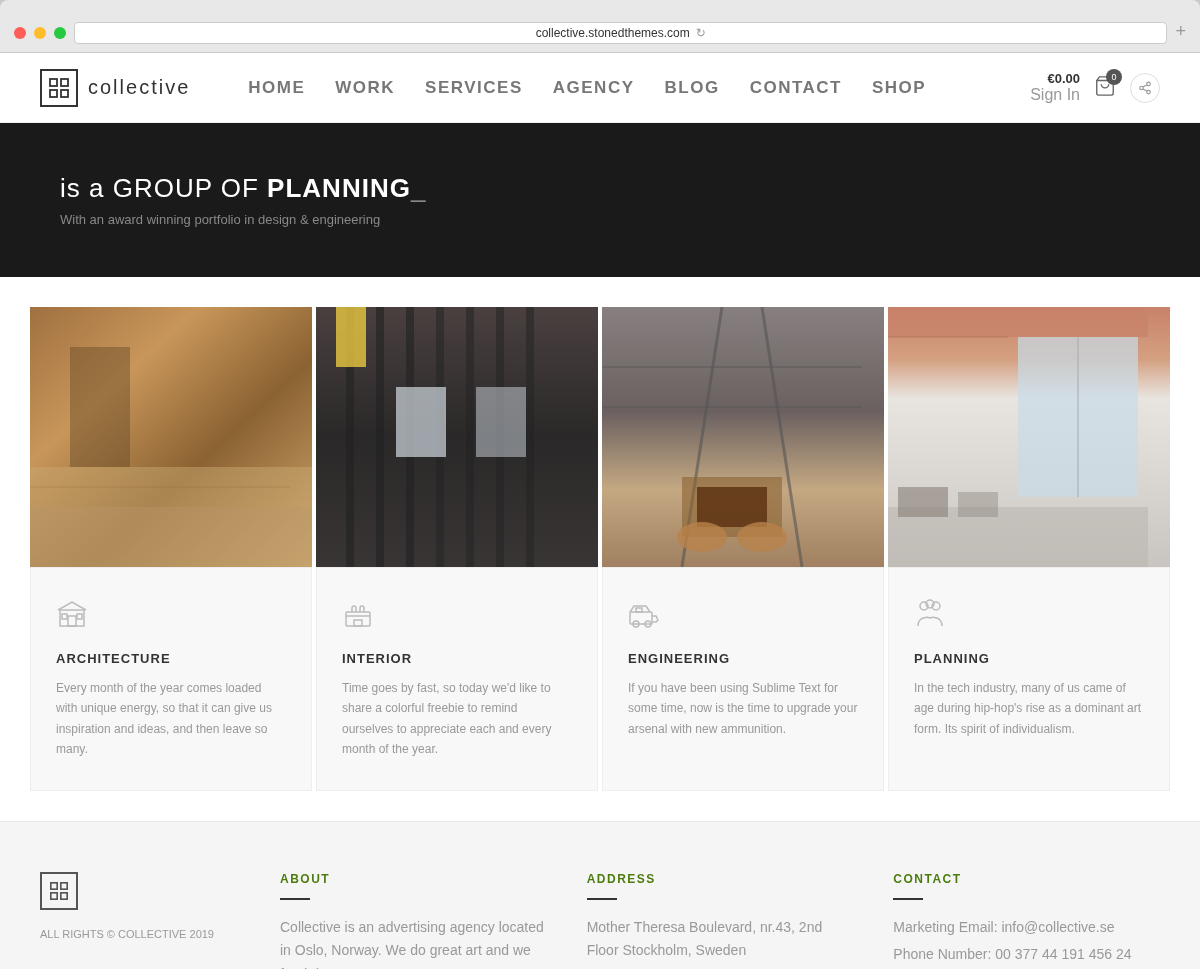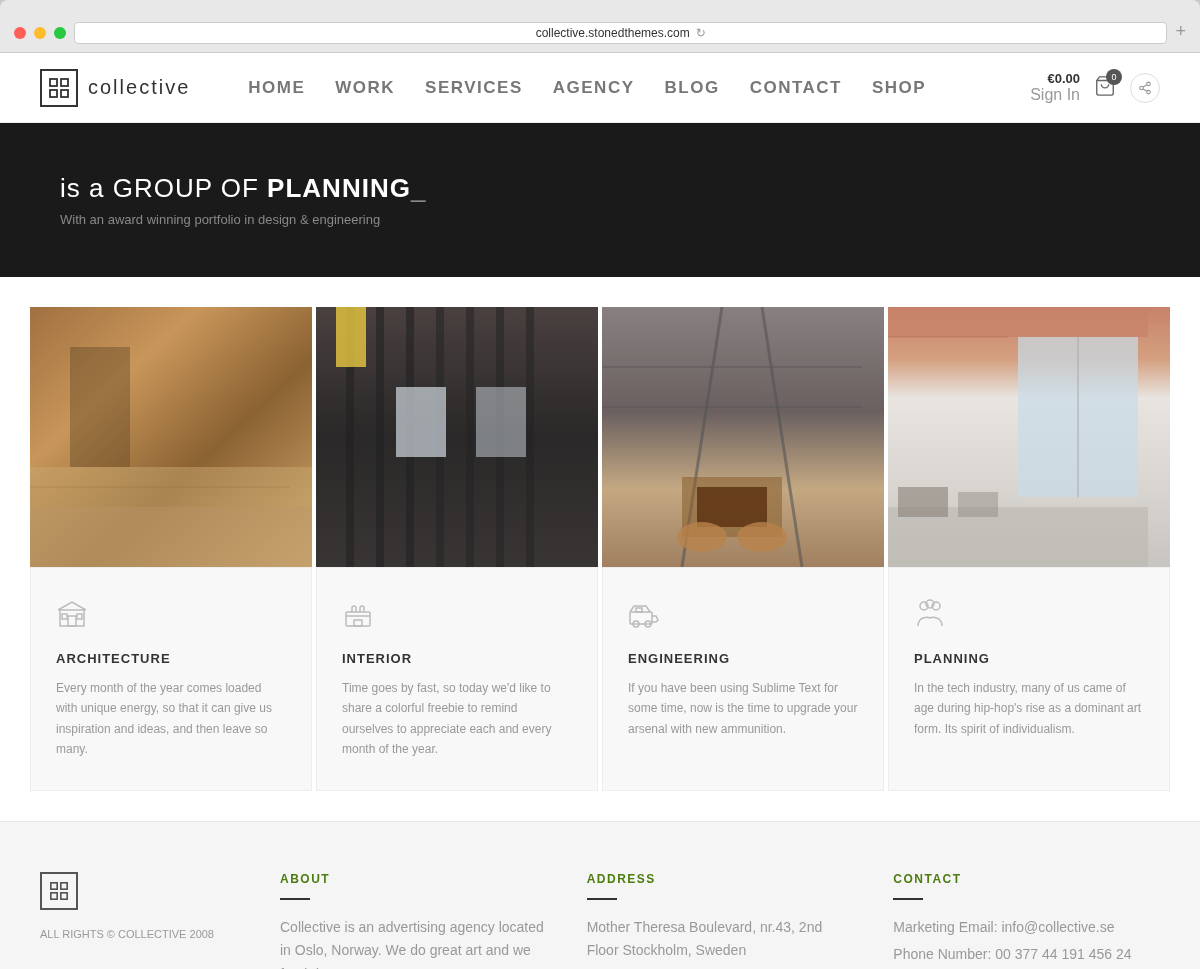--- a/index.html
+++ b/index.html
@@ -417,21 +417,21 @@
     <div class="footer-logo">
       <div class="footer-logo-icon">
         <svg width="20" height="20" viewBox="0 0 22 22" fill="none" stroke="#555" stroke-width="1.8">
           <rect x="2" y="2" width="7" height="7"></rect>
           <rect x="13" y="2" width="7" height="7"></rect>
           <rect x="2" y="13" width="7" height="7"></rect>
           <rect x="13" y="13" width="7" height="7"></rect>
         </svg>
       </div>
       <div class="footer-copy">
-        <div>ALL RIGHTS © COLLECTIVE 2008</div>
+        <div>ALL RIGHTS © COLLECTIVE 2019</div>
       </div>
     </div>
     <div class="footer-col">
       <h4>ABOUT</h4>
       <div class="footer-divider"></div>
       <p>Collective is an advertising agency located in Oslo, Norway. We do great art and we feed deers.</p>
     </div>
     <div class="footer-col">
       <h4>ADDRESS</h4>
       <div class="footer-divider"></div>

